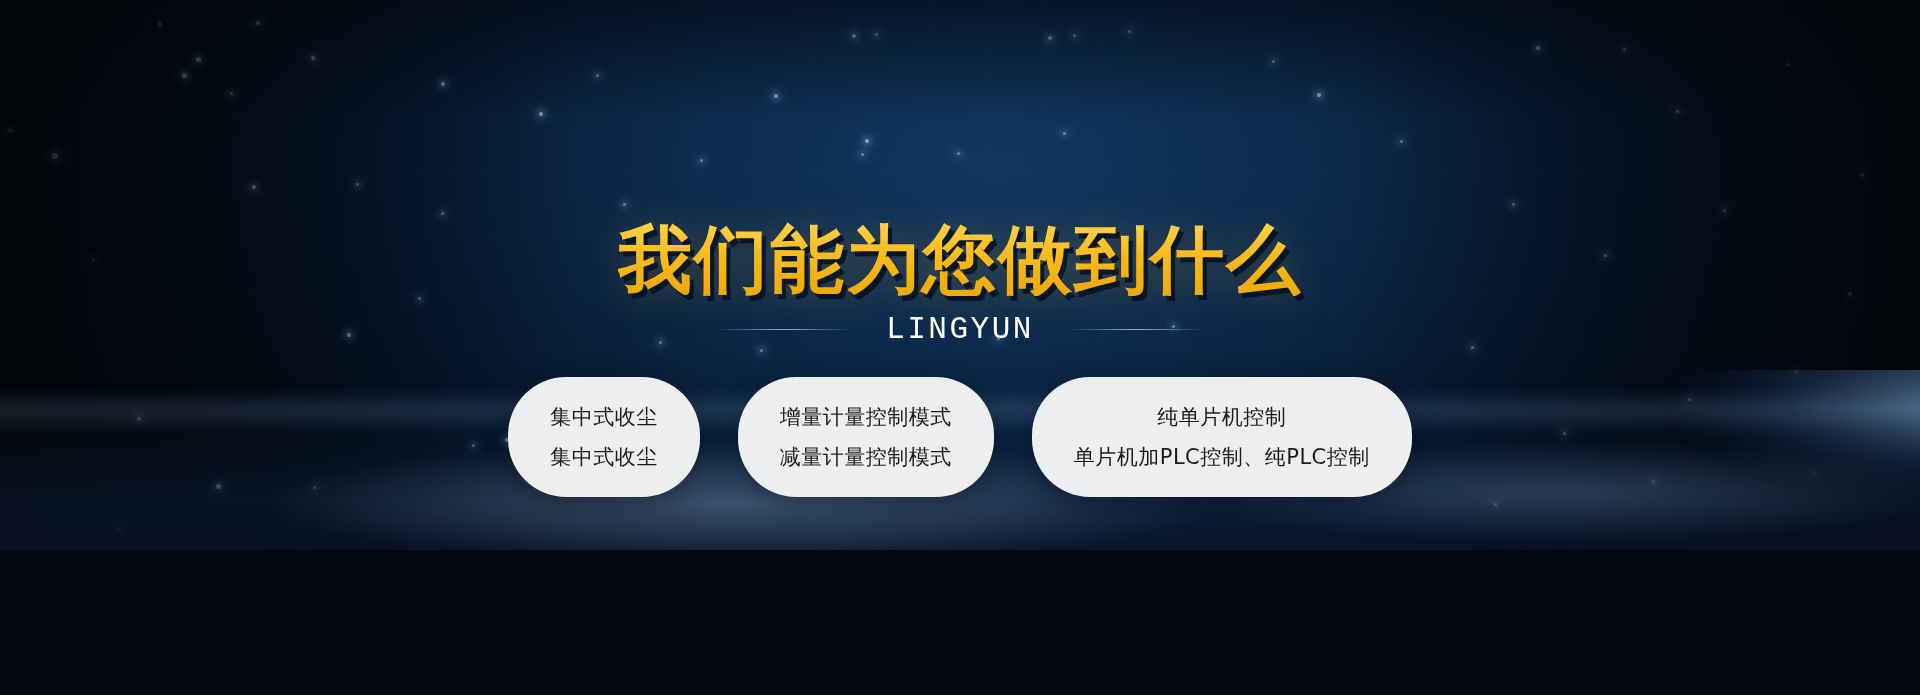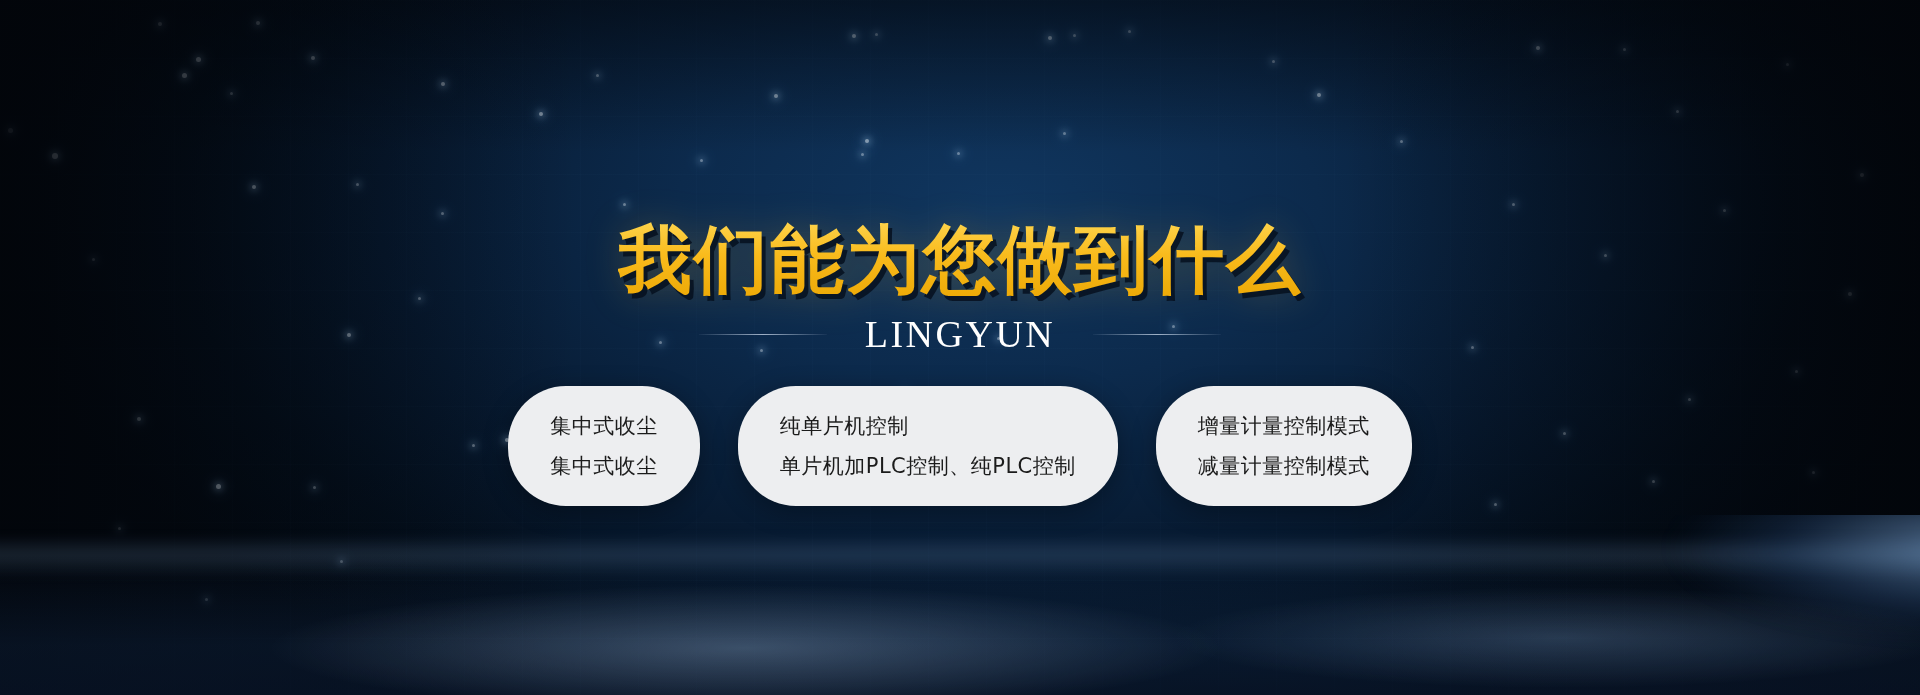--- a/index.html
+++ b/index.html
@@ -5,21 +5,21 @@
   * { margin:0; padding:0; box-sizing:border-box; }
   html, body {
     width:1920px; height:695px;
     overflow:hidden;
     background:#04080f;
     font-family:"Liberation Sans", sans-serif;
   }
 
   #banner {
     position:relative;
-    width:1920px; height:695px;
+    width:1920px; height:550px;
     overflow:hidden;
     background:
       radial-gradient(ellipse 1000px 560px at 52% 30%, #10365f 0%, #0c2a4c 32%, #071a31 62%, #04101e 82%, #030a13 100%),
       linear-gradient(90deg, #03070d 0%, #061528 22%, #0a2342 50%, #061528 78%, #03070d 100%);
   }
 
   
   .vignette {
     position:absolute; inset:0;
     background:
@@ -108,22 +108,22 @@
     margin-top:16px;
     display:flex;
     align-items:center;
     gap:38px;
   }
   .sub-line {
     width:128px; height:1px;
     background:linear-gradient(90deg, rgba(198,214,236,.05), rgba(208,222,240,.75), rgba(198,214,236,.05));
   }
   .sub-en {
-    font-family:Liberation Serif, serif;
-    font-size:38px;
+    font-family:Liberation Mono, monospace;
+    font-size:31px;
     letter-spacing:2.5px;
     color:#ffffff;
     white-space:nowrap;
   }
 
   .desc {
     margin-top:22px;
     font-family:"DejaVu Sans", sans-serif;
     font-size:19px;
     letter-spacing:.5px;
@@ -136,21 +136,21 @@
     display:flex;
     align-items:center;
     gap:38px;
   }
   .card {
     background:#edeef0;
     border-radius:58px;
     height:120px;
     padding:0 42px;
     display:flex; flex-direction:column;
-    justify-content:center;
+    align-items:center; justify-content:center;
     gap:12px;
     box-shadow:0 6px 26px rgba(0,0,0,.32);
   }
   .card-line {
     font-family:"DejaVu Sans", sans-serif;
     font-size:21px;
     color:#1b1b1b;
     letter-spacing:.5px;
     white-space:nowrap;
   }
@@ -250,24 +250,24 @@
 
 
     <div class="cards">
 
       <div class="card">
         <span class="card-line">集中式收尘</span>
         <span class="card-line">集中式收尘</span>
       </div>
 
       <div class="card">
+        <span class="card-line">增量计量控制模式</span>
+        <span class="card-line">减量计量控制模式</span>
+      </div>
+
+      <div class="card">
         <span class="card-line">纯单片机控制</span>
         <span class="card-line">单片机加PLC控制、纯PLC控制</span>
       </div>
 
-      <div class="card">
-        <span class="card-line">增量计量控制模式</span>
-        <span class="card-line">减量计量控制模式</span>
-      </div>
-
     </div>
   </div>
 </div>
 
 </body></html>

